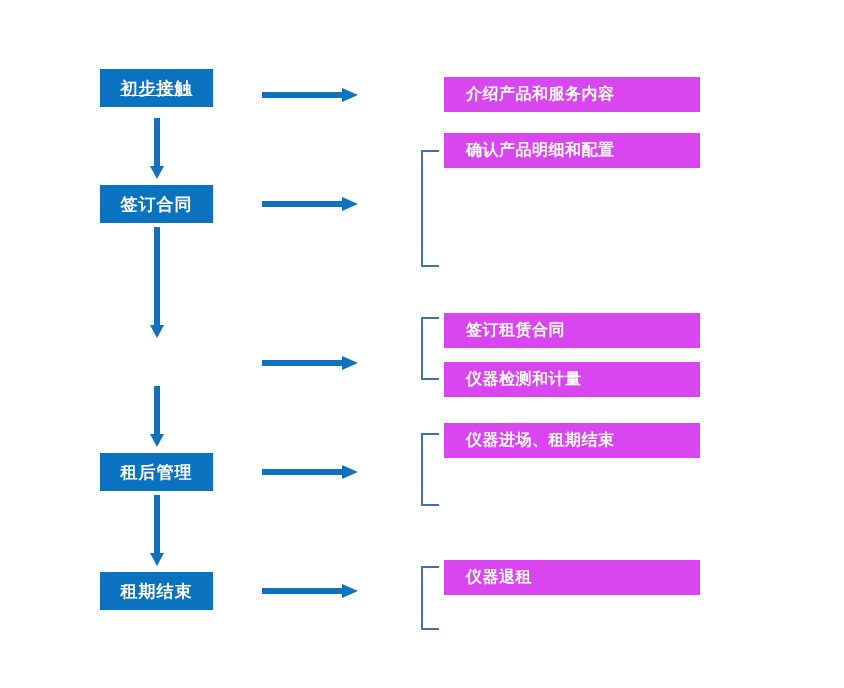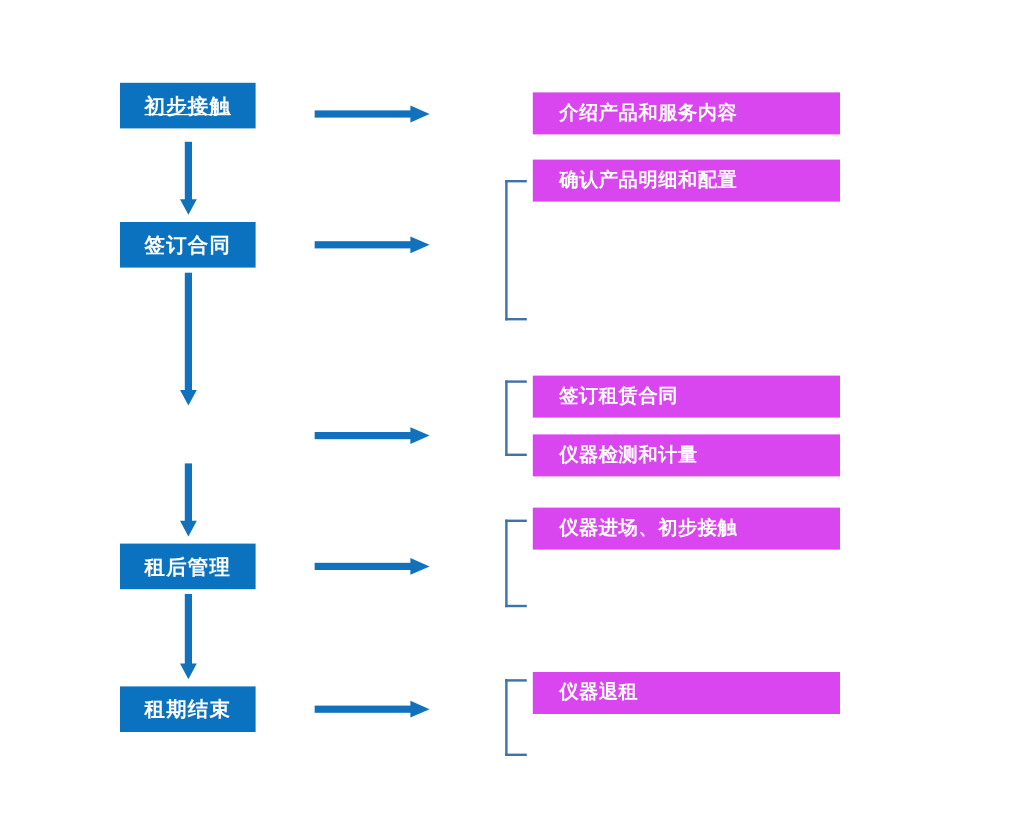--- a/index.html
+++ b/index.html
@@ -182,16 +182,16 @@
   <div class="bracket" style="top:566px; height:64px;">
     <div class="b-vert"></div>
     <div class="b-top"></div>
     <div class="b-bot"></div>
   </div>
 
   <div class="detail-box" style="top:77px;">介绍产品和服务内容</div>
   <div class="detail-box" style="top:133px;">确认产品明细和配置</div>
   <div class="detail-box" style="top:313px;">签订租赁合同</div>
   <div class="detail-box" style="top:362px;">仪器检测和计量</div>
-  <div class="detail-box" style="top:423px;">仪器进场、初步接触</div>
+  <div class="detail-box" style="top:423px;">仪器进场、租期结束</div>
   <div class="detail-box" style="top:560px;text-align:center;">仪器退租</div>
 
 </div>
 
 </body></html>

